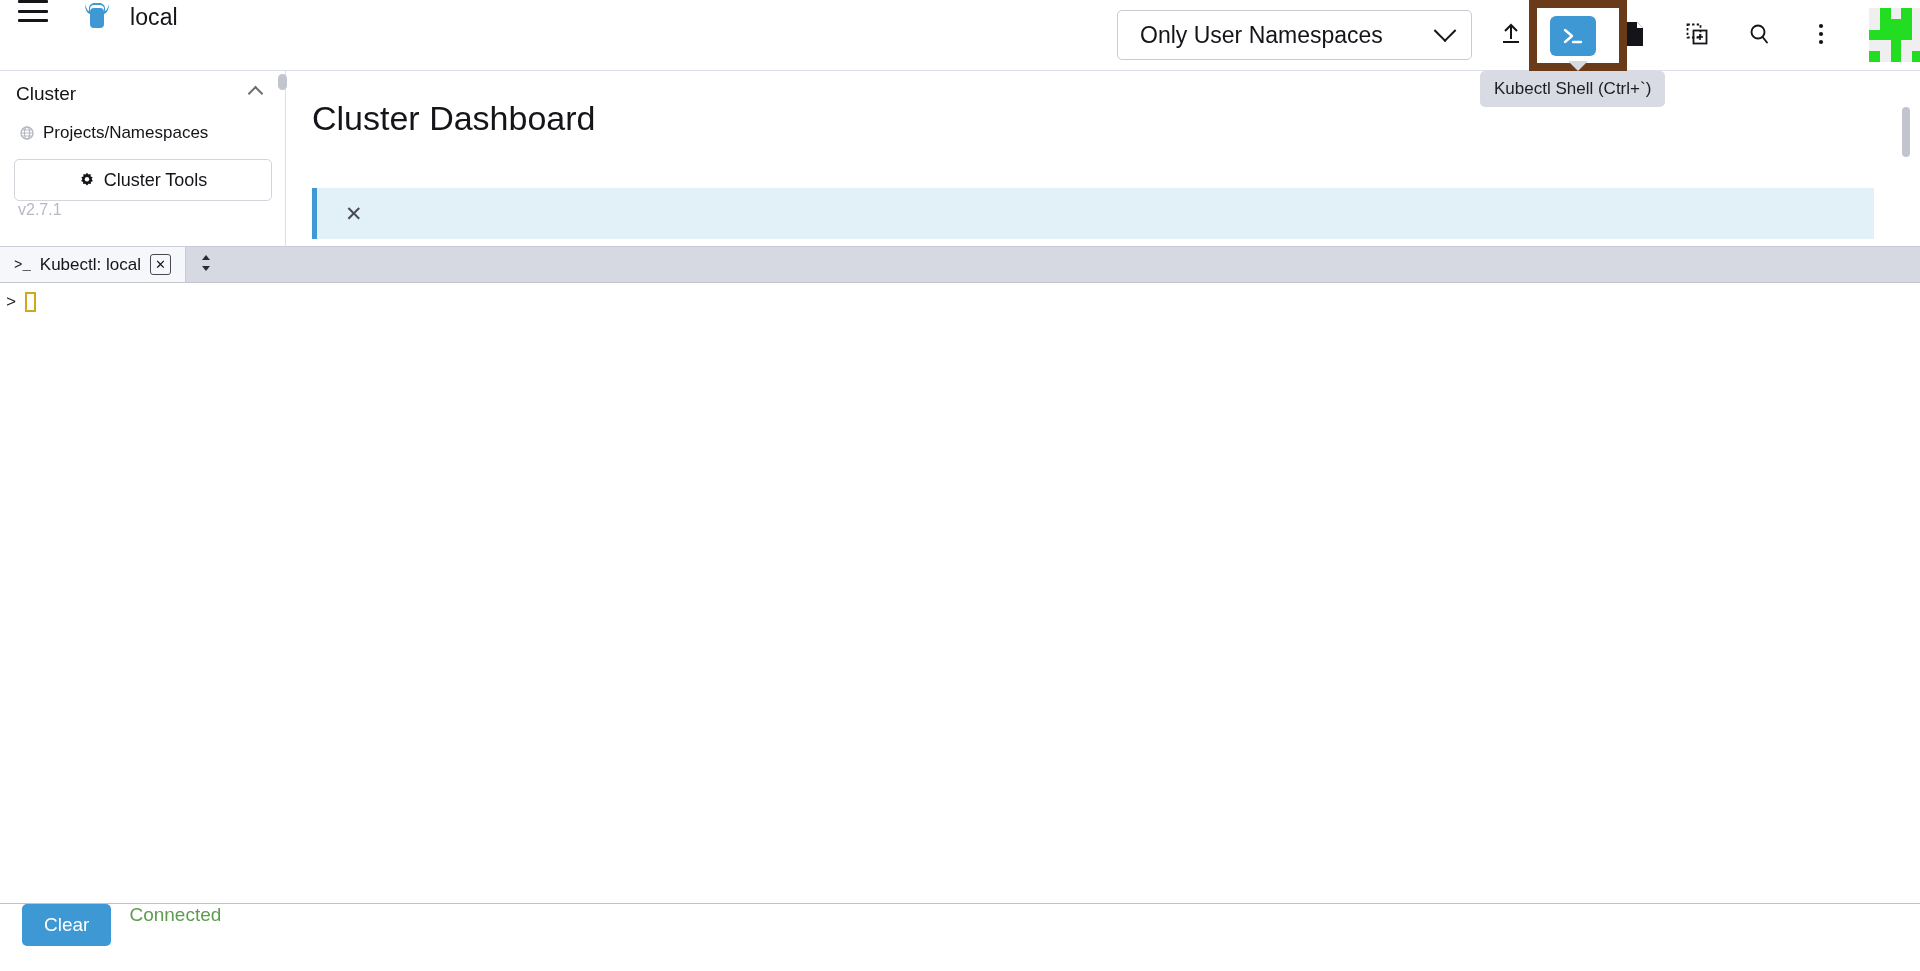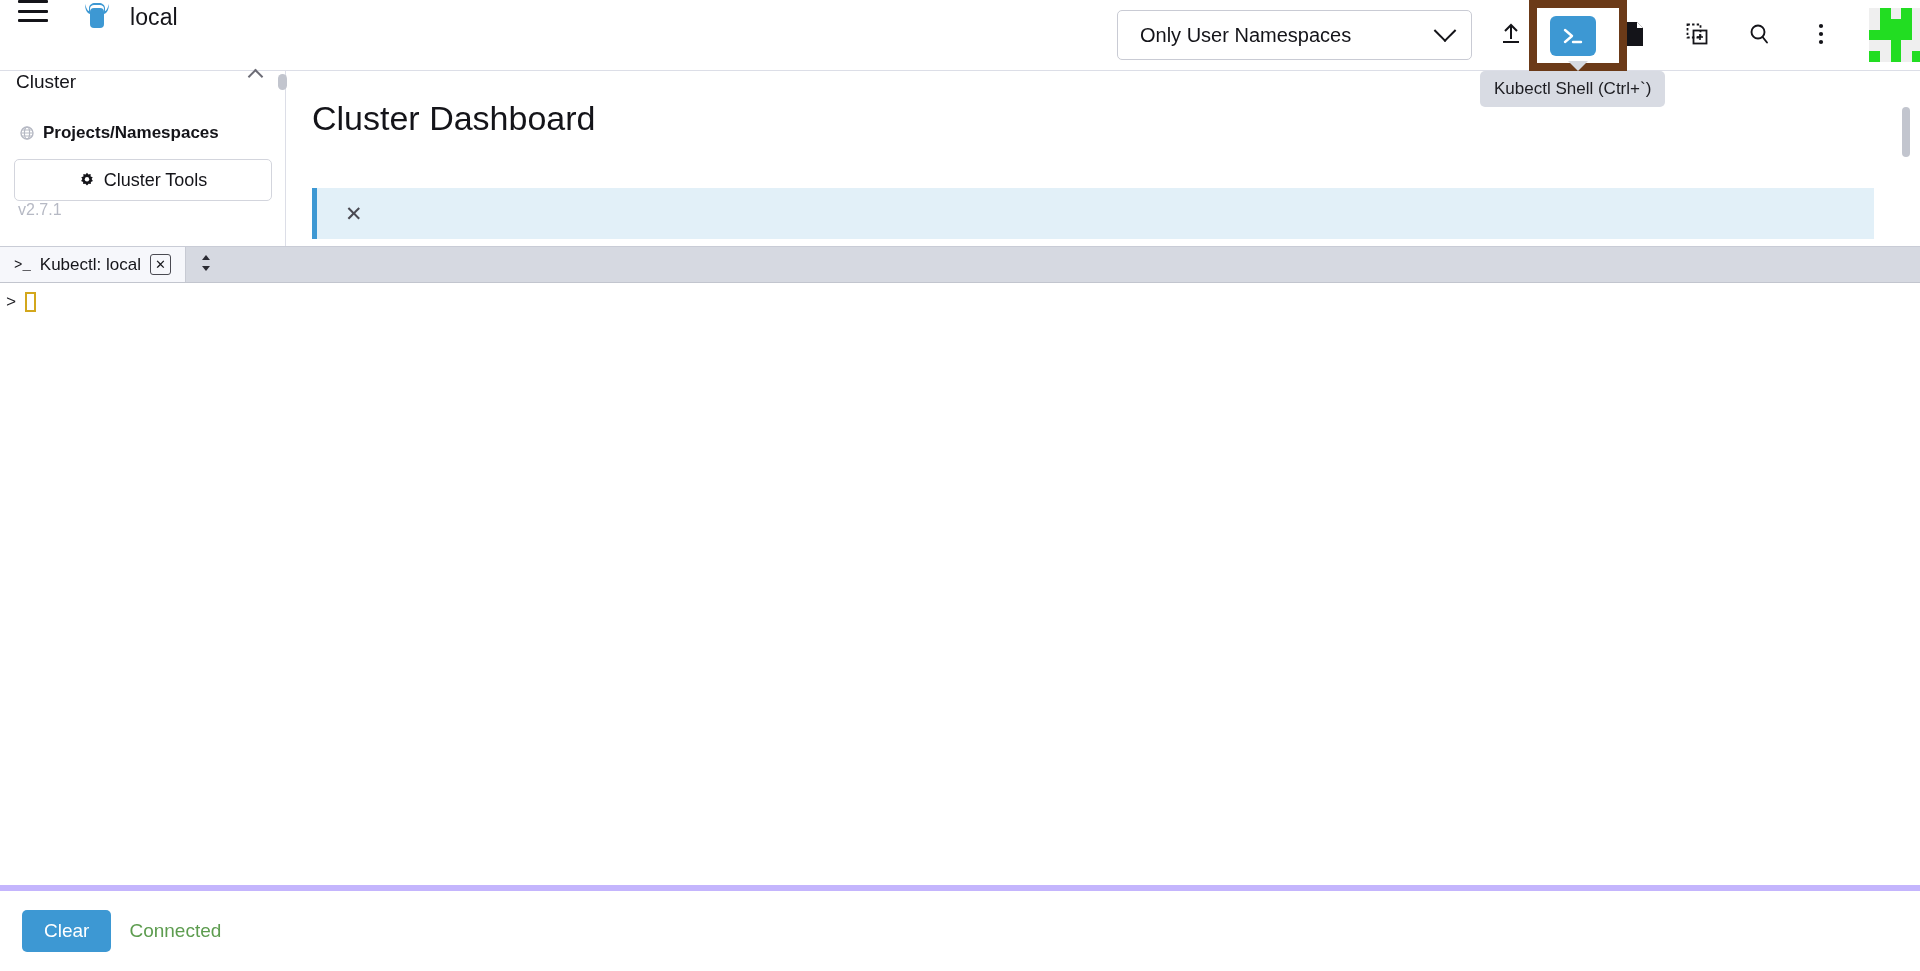--- a/index.html
+++ b/index.html
@@ -32,21 +32,21 @@
 
   .ns-select {
     position: absolute; left: 1117px; top: 10px;
     width: 355px; height: 50px;
     border: 1px solid #c9cbd4; border-radius: 5px;
     background: #fff;
     display: flex; align-items: center; justify-content: space-between;
     padding: 0 18px 0 22px;
     cursor: pointer;
   }
-  .ns-select .label { font-size: 20px; color: #141419; }
+  .ns-select .label { font-size: 23px; color: #141419; }
   .chev-down {
     width: 16px; height: 16px; border-right: 2.6px solid #141419; border-bottom: 2.6px solid #141419;
     transform: rotate(45deg) translate(-3px,-3px);
   }
 
   .icon-bar {
     position: absolute; left: 1480px; top: 0; height: 71px;
     display: flex; align-items: center; gap: 0px;
   }
   .icon-btn {
@@ -98,31 +98,31 @@
   .avatar i.on { background: #22dd22; }
 
   
   .sidebar {
     position: absolute; left: 0; top: 71px; width: 286px; height: 182px;
     background: #ffffff;
     border-right: 1px solid #dcdee7;
     padding: 0 14px;
   }
   .side-group {
-    display: flex; justify-content: space-between;
+    display: flex; align-items: center; justify-content: space-between;
     height: 45px; padding: 0 2px; cursor: pointer;
   }
   .side-group .t { font-size: 19px; color: #141419; }
   .chev-up {
     width: 11px; height: 11px; border-left: 2px solid #6c6c76; border-top: 2px solid #6c6c76;
     transform: rotate(45deg); margin-right: 8px;
   }
   .side-item {
     display: flex; align-items: center; gap: 9px;
-    height: 34px; padding-left: 6px; cursor: pointer; font-weight: bold;
+    height: 34px; padding-left: 6px; cursor: pointer;
   }
   .side-item .t { font-size: 17px; color: #141419; }
   .globe-icon { width: 14px; height: 14px; display:block; }
 
   .cluster-tools-btn {
     margin-top: 9px;
     height: 42px; width: 258px;
     border: 1px solid #d3d5dd; border-radius: 5px;
     background: #fff;
     display: flex; align-items: center; justify-content: center; gap: 9px;
@@ -204,23 +204,23 @@
   .shell-body {
     flex: 1; background: #ffffff; position: relative; padding: 8px 0 0 6px;
   }
   .prompt-line { display: flex; align-items: center; gap: 9px; height: 22px; }
   .prompt-caret { font-family: "Liberation Mono", monospace; font-size: 17px; color: #1d1d22; }
   .cursor-box {
     width: 11px; height: 20px; border: 2px solid #d3a71c; background: transparent;
   }
 
   .shell-footer {
-    height: 86px; background: #ffffff;
-    border-top: 6px solid #c4b5fd;
-    display: flex; align-items: center; gap: 18px; padding-left: 22px;
+    height: 68px; background: #ffffff;
+    border-top: 1px solid #c4b5fd;
+    display: flex; align-items: flex-start; gap: 18px; padding-left: 22px;
   }
   .clear-btn {
     background: #3d98d3; color: #ffffff;
     border: none; border-radius: 5px;
     font-size: 19px; font-family: "Liberation Sans", sans-serif;
     padding: 10px 22px; cursor: pointer;
   }
   .conn-status { font-size: 19px; color: #5d9c4f; }
 </style>
 </head>

